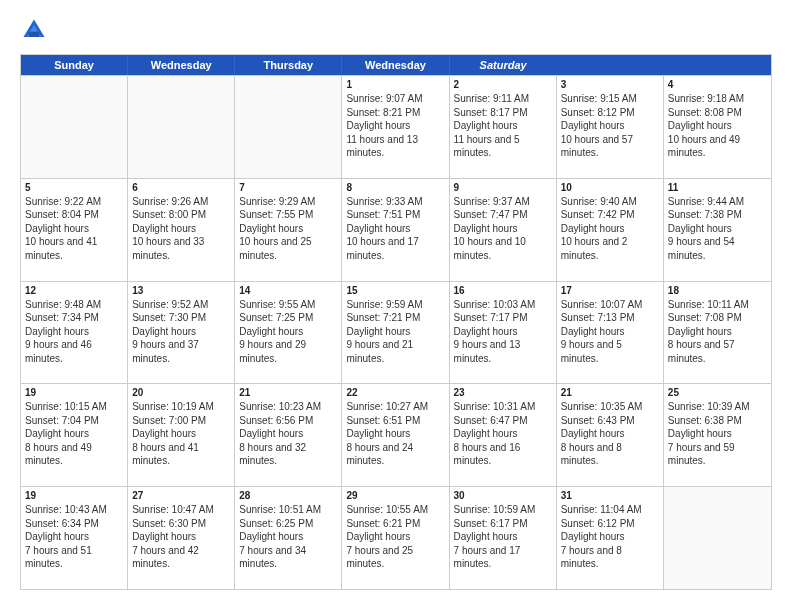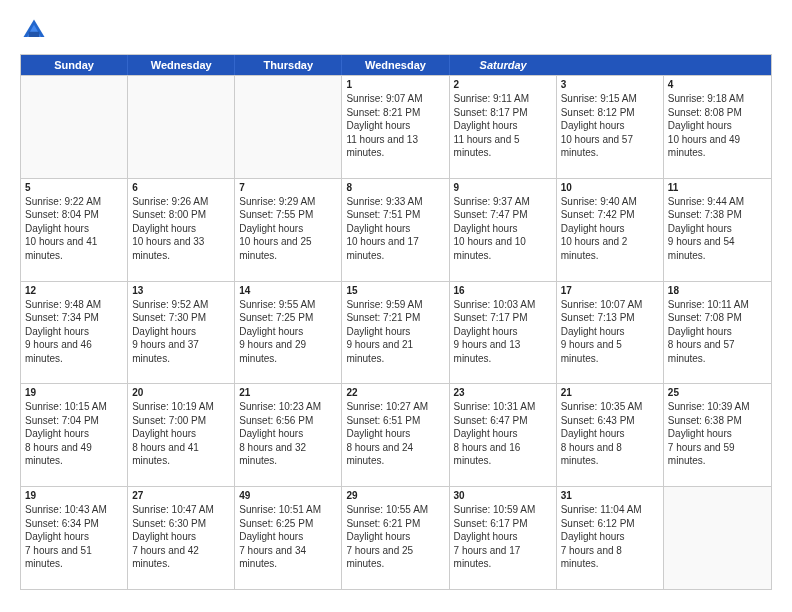--- a/index.html
+++ b/index.html
@@ -252,21 +252,21 @@
         <div class="cal-row">
           <div class="cal-cell">
             <div class="day-num">19</div>
             <div class="day-info">Sunrise: 10:43 AM<br>Sunset: 6:34 PM<br>Daylight hours<br>7 hours and 51 minutes.</div>
           </div>
           <div class="cal-cell">
             <div class="day-num">27</div>
             <div class="day-info">Sunrise: 10:47 AM<br>Sunset: 6:30 PM<br>Daylight hours<br>7 hours and 42 minutes.</div>
           </div>
           <div class="cal-cell">
-            <div class="day-num">49</div>
+            <div class="day-num">28</div>
             <div class="day-info">Sunrise: 10:51 AM<br>Sunset: 6:25 PM<br>Daylight hours<br>7 hours and 34 minutes.</div>
           </div>
           <div class="cal-cell">
             <div class="day-num">29</div>
             <div class="day-info">Sunrise: 10:55 AM<br>Sunset: 6:21 PM<br>Daylight hours<br>7 hours and 25 minutes.</div>
           </div>
           <div class="cal-cell">
             <div class="day-num">30</div>
             <div class="day-info">Sunrise: 10:59 AM<br>Sunset: 6:17 PM<br>Daylight hours<br>7 hours and 17 minutes.</div>
           </div>

